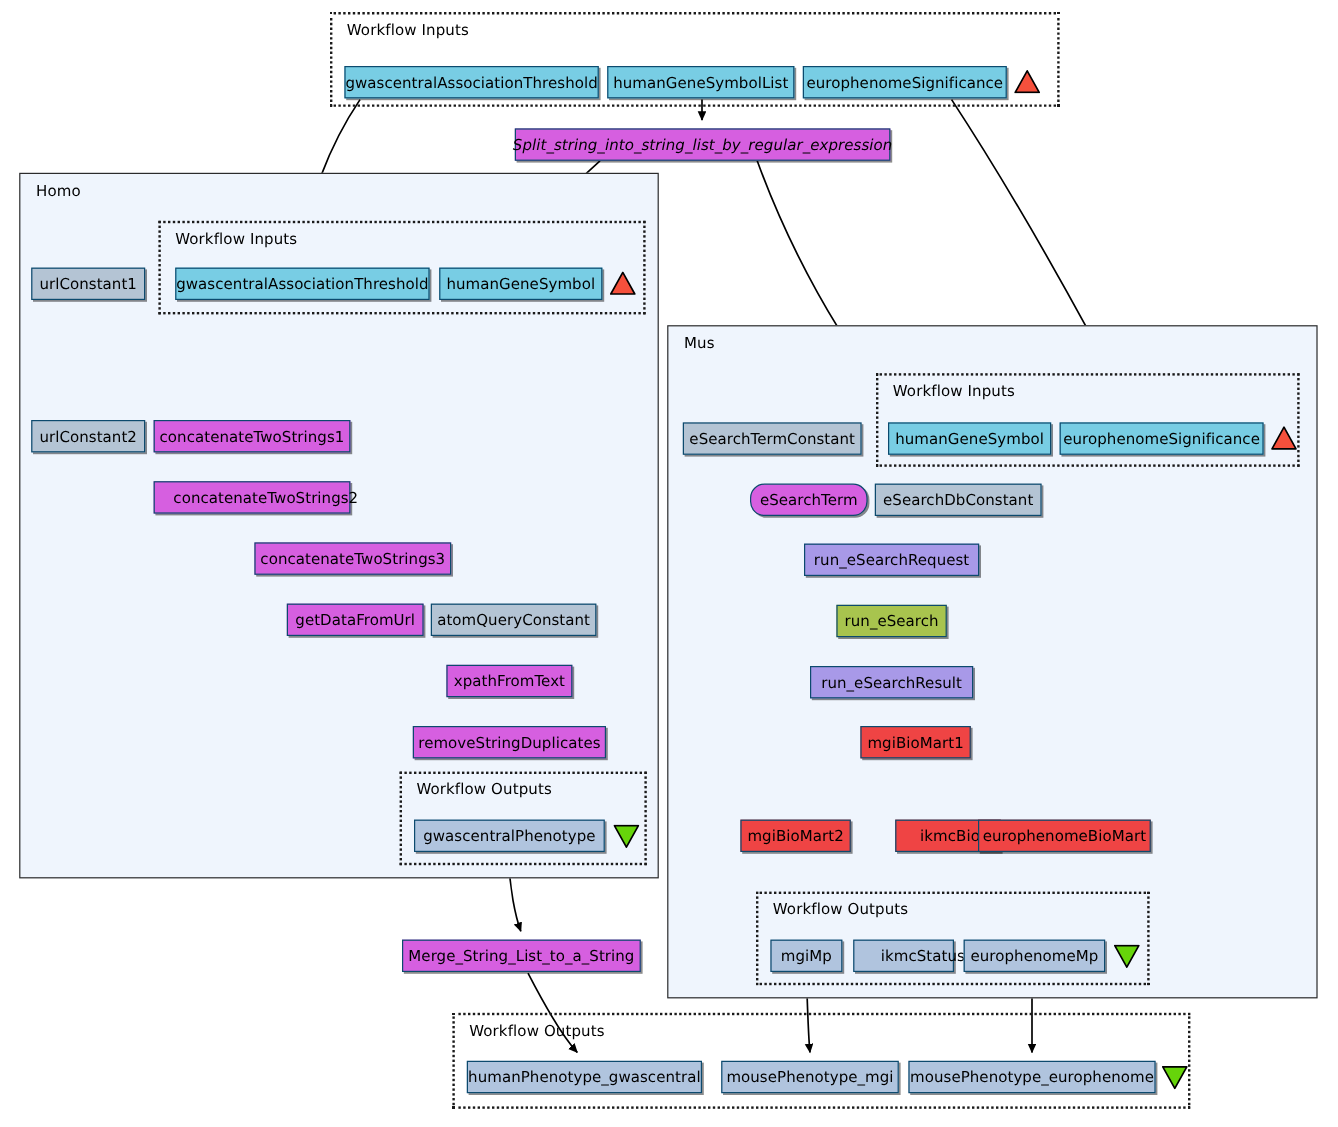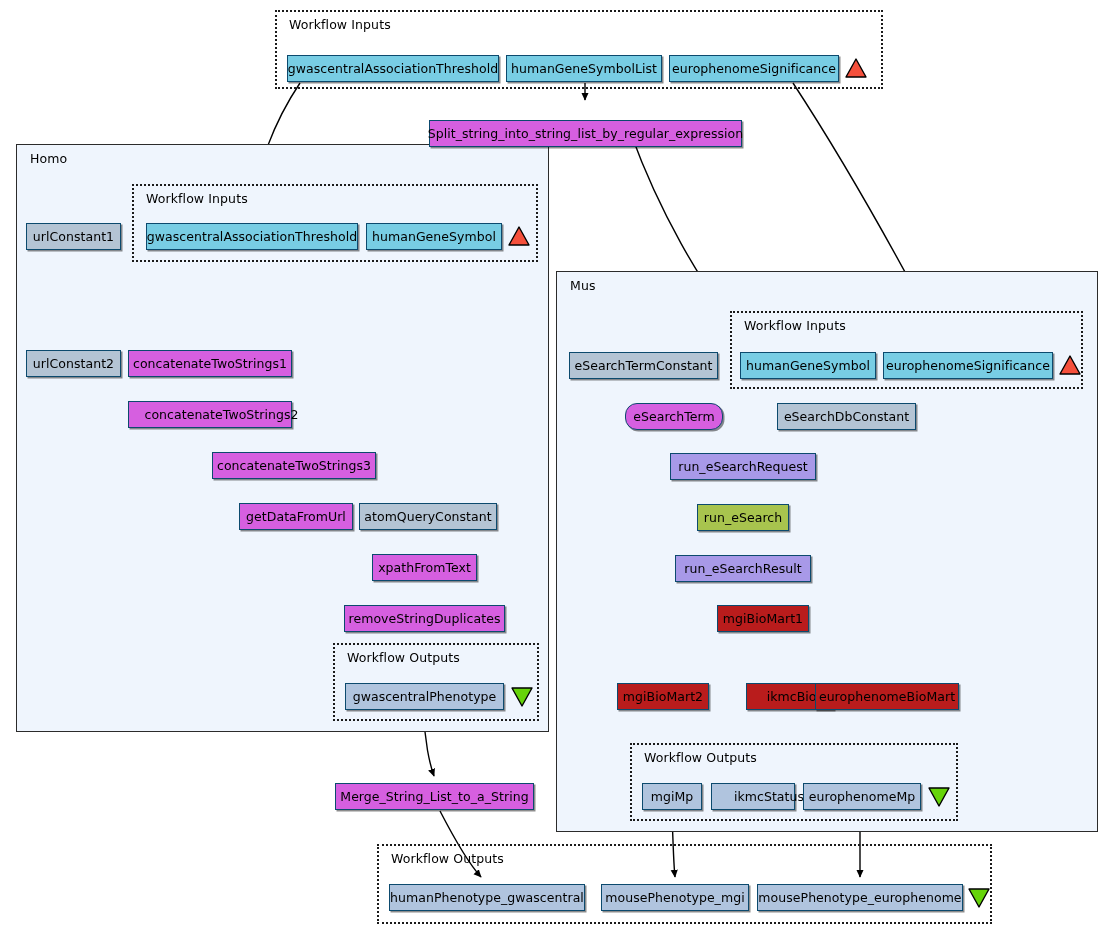--- a/index.html
+++ b/index.html
@@ -17,21 +17,21 @@
   .node{position:absolute;box-sizing:border-box;border:1px solid #0c4a6e;
         display:flex;align-items:center;justify-content:center;
         font-size:12.5px;color:#000;white-space:nowrap;
         box-shadow:1.5px 1.5px 0 rgba(0,0,0,.45);letter-spacing:.05px;}
   .n-input{background:#78cde4;}
   .n-output{background:#b0c4de;}
   .n-const{background:#b4c4d4;}
   .n-proc{background:#d65fe0;}
   .n-lavender{background:#a899e8;}
   .n-olive{background:#a8c44e;}
-  .n-mint{background:#b91c1c;}
+  .n-mint{background:#ef4444;}
   .tri-wrap{position:absolute;}
   .tri-wrap svg{display:block;}
 </style>
 </head>
 <body>
 
 <div id="stage">
   <svg class="edges" viewBox="0 0 1115 939">
     <defs>
       <marker id="ah" markerWidth="10" markerHeight="10" refX="7.2" refY="3.6" orient="auto" markerUnits="userSpaceOnUse">
@@ -90,38 +90,38 @@
       <div class="cluster-label" style="left: 744px; top: 318px;">Workflow Inputs</div>
       <div class="cluster dotted" style="left: 630px; top: 743px; width: 328px; height: 78px;"></div>
       <div class="cluster-label" style="left: 644px; top: 750px;">Workflow Outputs</div>
       <div class="cluster dotted" style="left: 377px; top: 844px; width: 615px; height: 80px;"></div>
       <div class="cluster-label" style="left: 391px; top: 851px;">Workflow Outputs</div>
     </div>
   <div id="node-layer">
       <div class="node n-input" style="left: 287px; top: 55px; width: 212px; height: 27px;">gwascentralAssociationThreshold</div>
       <div class="node n-input" style="left: 506px; top: 55px; width: 156px; height: 27px;">humanGeneSymbolList</div>
       <div class="node n-input" style="left: 669px; top: 55px; width: 170px; height: 27px;">europhenomeSignificance</div>
-      <div class="node n-proc" style="left: 429px; top: 120px; width: 313px; height: 27px;">Split_string_into_string_list_by_regular_expression</div>
+      <div class="node n-proc" style="left: 429px; top: 107px; width: 313px; height: 27px; font-style: italic;">Split_string_into_string_list_by_regular_expression</div>
       <div class="node n-const" style="left: 26px; top: 223px; width: 95px; height: 27px;">urlConstant1</div>
       <div class="node n-input" style="left: 146px; top: 223px; width: 212px; height: 27px;">gwascentralAssociationThreshold</div>
       <div class="node n-input" style="left: 366px; top: 223px; width: 136px; height: 27px;">humanGeneSymbol</div>
       <div class="node n-const" style="left: 26px; top: 350px; width: 95px; height: 27px;">urlConstant2</div>
       <div class="node n-proc" style="left: 128px; top: 350px; width: 164px; height: 27px;">concatenateTwoStrings1</div>
       <div class="node n-proc" style="left: 128px; top: 401px; width: 164px; height: 27px; padding-left: 23px;">concatenateTwoStrings2</div>
       <div class="node n-proc" style="left: 212px; top: 452px; width: 164px; height: 27px;">concatenateTwoStrings3</div>
       <div class="node n-proc" style="left: 239px; top: 503px; width: 114px; height: 27px;">getDataFromUrl</div>
       <div class="node n-const" style="left: 359px; top: 503px; width: 138px; height: 27px;">atomQueryConstant</div>
       <div class="node n-proc" style="left: 372px; top: 554px; width: 105px; height: 27px;">xpathFromText</div>
       <div class="node n-proc" style="left: 344px; top: 605px; width: 161px; height: 27px;">removeStringDuplicates</div>
       <div class="node n-output" style="left: 345px; top: 683px; width: 159px; height: 27px;">gwascentralPhenotype</div>
       <div class="node n-const" style="left: 569px; top: 352px; width: 149px; height: 27px;">eSearchTermConstant</div>
       <div class="node n-input" style="left: 740px; top: 352px; width: 136px; height: 27px;">humanGeneSymbol</div>
       <div class="node n-input" style="left: 883px; top: 352px; width: 170px; height: 27px;">europhenomeSignificance</div>
       <div class="node n-proc" style="left: 625px; top: 403px; width: 98px; height: 27px; border-radius: 12px;">eSearchTerm</div>
-      <div class="node n-const" style="left: 729px; top: 403px; width: 139px; height: 27px; margin-left: 48px;">eSearchDbConstant</div>
+      <div class="node n-const" style="left: 729px; top: 403px; width: 139px; height: 27px;">eSearchDbConstant</div>
       <div class="node n-lavender" style="left: 670px; top: 453px; width: 146px; height: 27px;">run_eSearchRequest</div>
       <div class="node n-olive" style="left: 697px; top: 504px; width: 92px; height: 27px;">run_eSearch</div>
       <div class="node n-lavender" style="left: 675px; top: 555px; width: 136px; height: 27px;">run_eSearchResult</div>
       <div class="node n-mint" style="left: 717px; top: 605px; width: 92px; height: 27px;">mgiBioMart1</div>
       <div class="node n-mint" style="left: 617px; top: 683px; width: 92px; height: 27px;">mgiBioMart2</div>
       <div class="node n-mint" style="left: 746px; top: 683px; width: 88px; height: 27px; padding-left: 32px;">ikmcBioMart</div>
       <div class="node n-mint" style="left: 815px; top: 683px; width: 144px; height: 27px;">europhenomeBioMart</div>
       <div class="node n-output" style="left: 642px; top: 783px; width: 60px; height: 27px;">mgiMp</div>
       <div class="node n-output" style="left: 711px; top: 783px; width: 84px; height: 27px; padding-left: 32px;">ikmcStatus</div>
       <div class="node n-output" style="left: 803px; top: 783px; width: 118px; height: 27px;">europhenomeMp</div>

